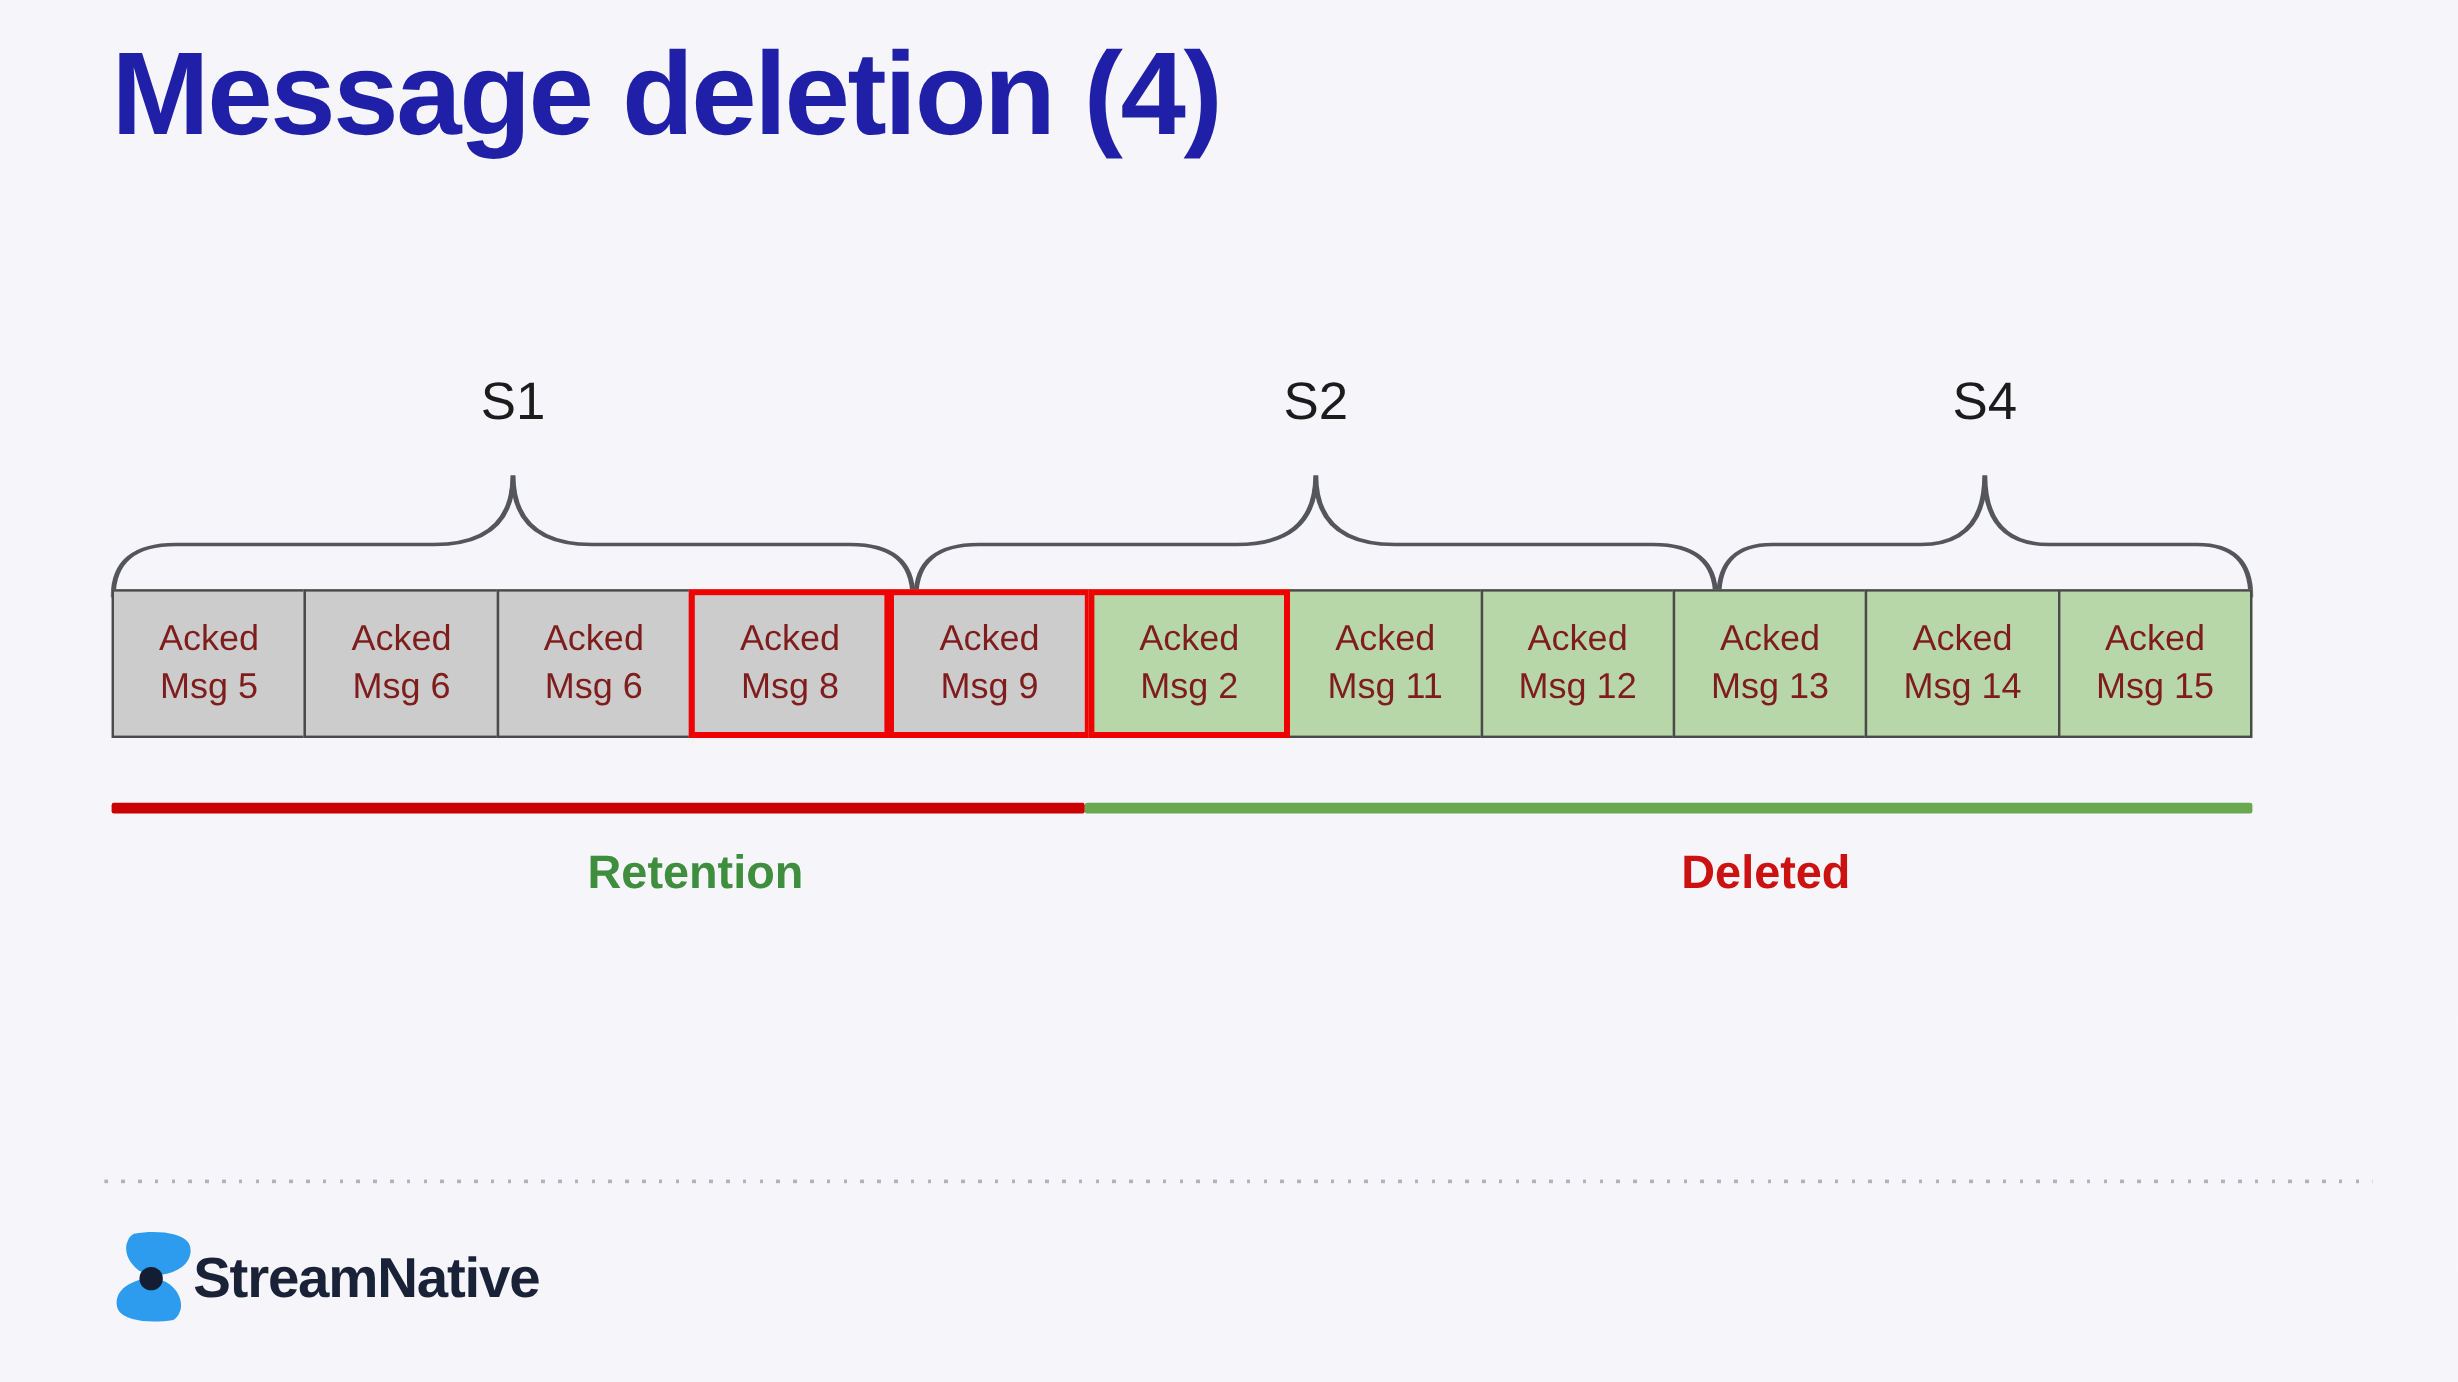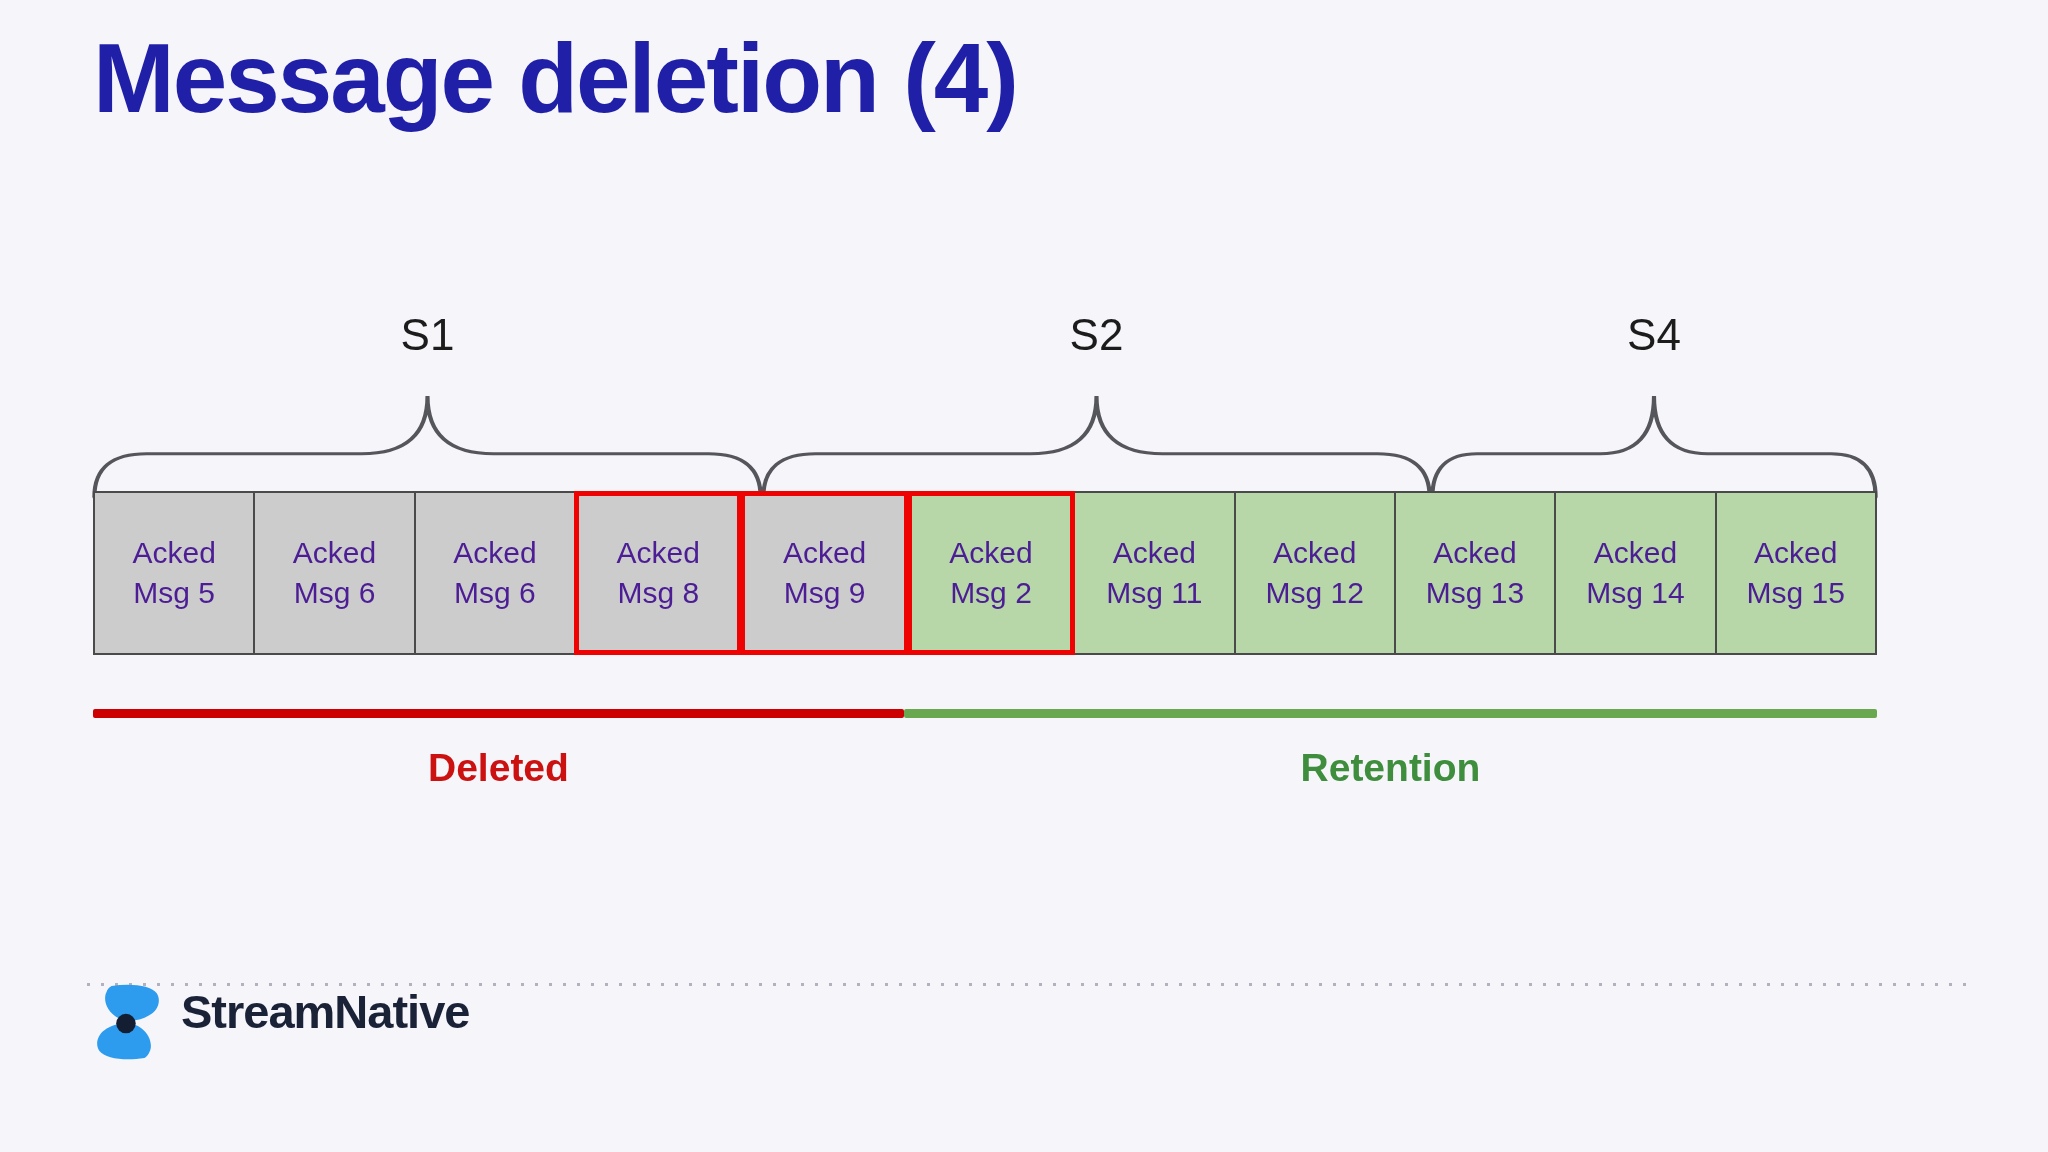--- a/index.html
+++ b/index.html
@@ -23,24 +23,24 @@
   .segments-row{display:flex;width:100%;}
   .segment{display:flex;flex-direction:column;align-items:center;text-align:right;}
   .segment-label{
     height:70px;display:flex;align-items:center;justify-content:center;
     font-size:44px;color:#1c1c1c;font-weight:400;
   }
   .brace{width:100%;height:103px;margin-top:24px;display:block;overflow:visible;}
   .brace path{fill:none;stroke:var(--brace-stroke,#55555c);stroke-width:3;stroke-linecap:round;}
   .boxes-row{display:flex;width:100%;margin-top:-6px;position:relative;}
   .message-box{
-    flex:1;height:164px;box-sizing:border-box;
+    flex:1;height:124px;box-sizing:border-box;
     border:2px solid var(--box-border,#4a4a4a);
     display:flex;flex-direction:column;align-items:center;justify-content:center;
-    font-size:30px;line-height:1.35;color:#4c1d95;text-align:center;
+    font-size:30px;line-height:1.35;color:#7f1d1d;text-align:center;
   }
   .message-box + .message-box{margin-left:-2px;}
   .message-box.fill-gray{background:var(--gray-fill,#cccccc);}
   .message-box.fill-green{background:var(--green-fill,#b7d7a9);}
   .message-box.marked{
     border:5px solid var(--marked-border,#ee0202);
     position:relative;z-index:2;
   }
   .underline-row{display:flex;width:100%;margin-top:54px;height:9px;}
   .underline-deleted{background:var(--red-line,#cc0000);border-radius:2px;}
@@ -48,22 +48,22 @@
   .captions-row{display:flex;width:100%;margin-top:26px;}
   .caption-cell{display:flex;align-items:center;justify-content:center;height:48px;}
   .caption-deleted{font-size:39px;font-weight:700;color:var(--red-text,#cc1111);}
   .caption-retention{font-size:39px;font-weight:700;color:var(--green-text,#3e8e3e);}
   
   .divider{
     position:absolute;left:87px;top:983px;width:1890px;height:3px;
     background:repeating-linear-gradient(to right,#b2b2bf 0 3px,transparent 3px 14px);
   }
   .footer{
-    position:absolute;left:95px;top:984px;
-    display:flex;gap:20px;
+    position:absolute;left:95px;top:1026px;
+    display:flex;align-items:center;
   }
   .logo-icon{width:66px;height:76px;display:block;}
   .brand-name{
     font-size:47px;font-weight:700;letter-spacing:-1px;
     color:var(--brand-color,#1a2238);
   }
 </style>
 </head>
 <body>
 
@@ -153,25 +153,25 @@
     <span>Msg 15</span>
   </div>
 </div>
 
     <div class="underline-row">
       <div class="underline-deleted" style="flex: 5 1 0%;"></div>
       <div class="underline-retention" style="flex: 6 1 0%;"></div>
     </div>
 
     <div class="captions-row">
+      <div class="caption-cell" style="flex: 6 1 0%;">
+        <span class="caption-retention">Retention</span>
+      </div>
       <div class="caption-cell" style="flex: 5 1 0%;">
         <span class="caption-deleted">Deleted</span>
-      </div>
-      <div class="caption-cell" style="flex: 6 1 0%;">
-        <span class="caption-retention">Retention</span>
       </div>
     </div>
 
   </div>
 
   <div class="divider"></div>
 
   <div class="footer">
     <svg class="logo-icon" viewBox="0 0 64 74" aria-hidden="true">
       <g class="logo-lobes">

